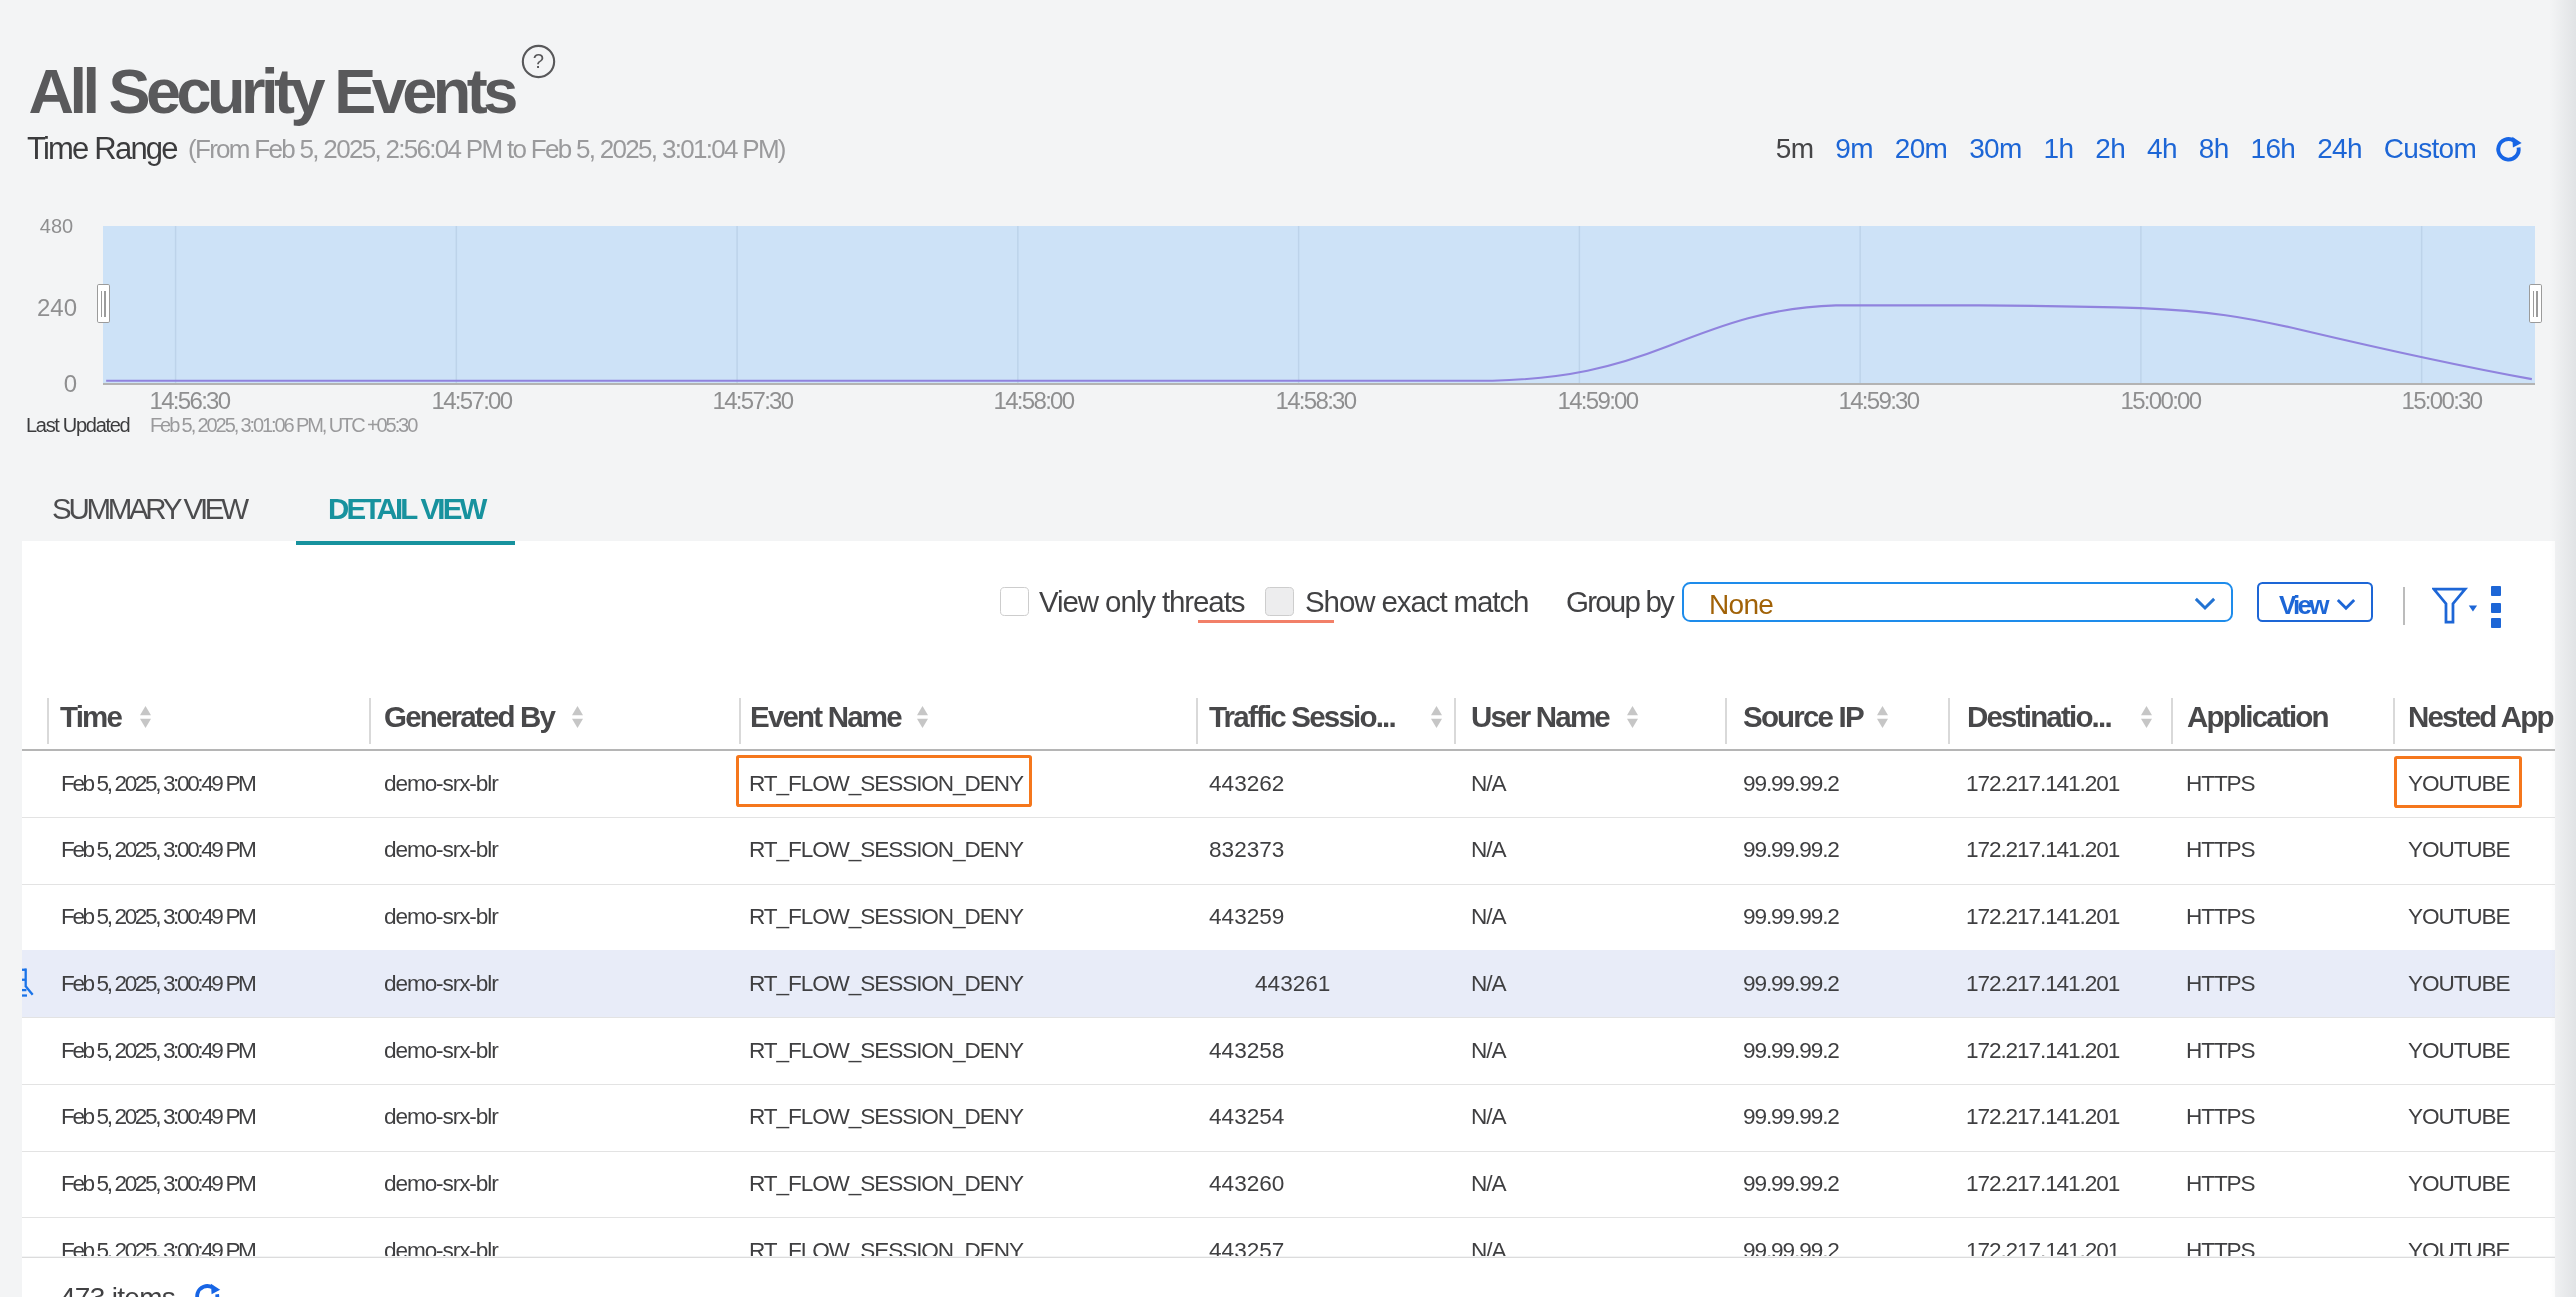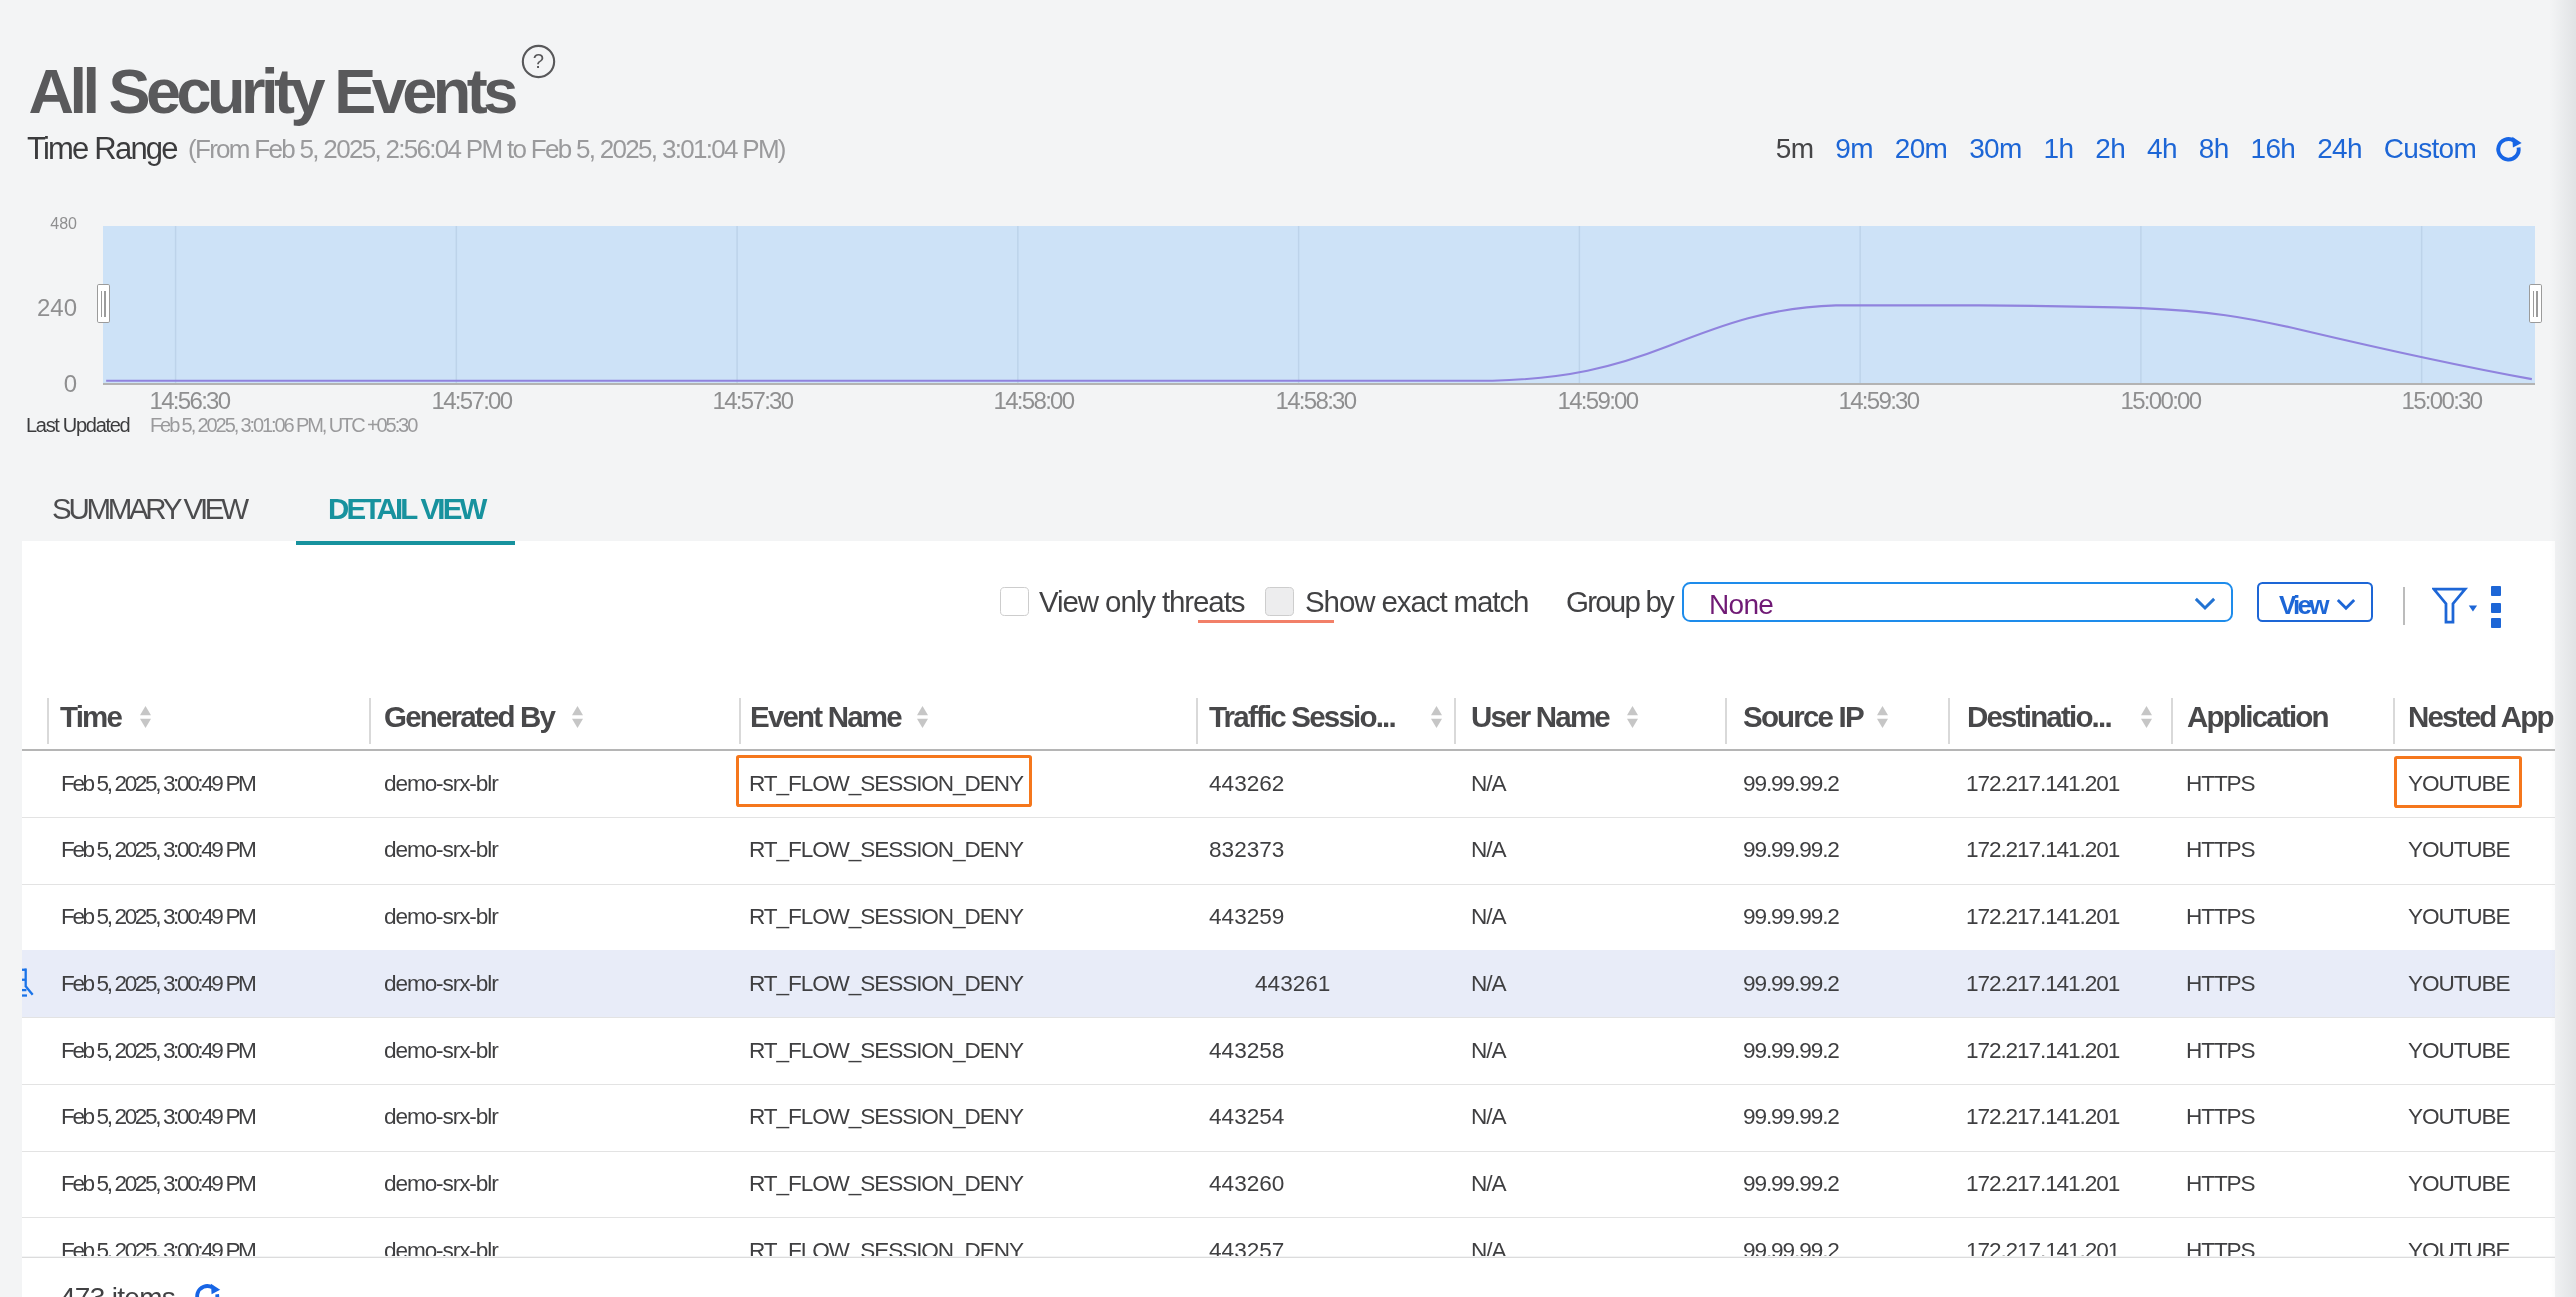--- a/index.html
+++ b/index.html
@@ -51,21 +51,21 @@
         <line x1="1910.4" y1="0" x2="1910.4" y2="171"></line>
         <line x1="2216.2" y1="0" x2="2216.2" y2="171"></line>
         <line x1="2522" y1="0" x2="2522" y2="171"></line>
       </g>
       <path d="M 0 168.5 H 1510 C 1590 166.5 1642 154 1701 131 C 1762 107 1812 88.5 1884 86.5 H 2040 C 2120 87 2170 88 2216 89.5 C 2290 92.5 2330 99 2390 113 C 2460 129.5 2560 152 2642 166.8" fill="none" stroke="#9083de" stroke-width="2.3"></path>
     </svg>
   </div>
 
   <div class="abs" style="left:103px; top:383px; width:2432px; height:1.8px; background:#b3b3b3;"></div>
 
-  <div class="abs" style="left:0px; top:215px; width:77px; text-align:right; font-size:16px; color:#8f8f90;padding-left:36px;">480</div>
+  <div class="abs" style="left:0px; top:215px; width:77px; text-align:center; font-size:20px; color:#8f8f90;padding-left:36px;">480</div>
   <div class="abs" style="left:0px; top:294px; width:77px; text-align:right; font-size:24px; color:#8f8f90;">240</div>
   <div class="abs" style="left:0px; top:370px; width:77px; text-align:right; font-size:24px; color:#8f8f90;">0</div>
 
   <div class="abs xlab" style="left:116px; top:387px;">14:56:30</div>
   <div class="abs xlab" style="left:398px; top:387px;">14:57:00</div>
   <div class="abs xlab" style="left:679px; top:387px;">14:57:30</div>
   <div class="abs xlab" style="left:960px; top:387px;">14:58:00</div>
   <div class="abs xlab" style="left:1242px; top:387px;">14:58:30</div>
   <div class="abs xlab" style="left:1524px; top:387px;">14:59:00</div>
   <div class="abs xlab" style="left:1805px; top:387px;">14:59:30</div>
@@ -94,21 +94,21 @@
   <div class="abs cb" style="left:1000px; top:587px;"></div>
   <div class="abs" style="left:1039px; top:585px; font-size:29.5px; color:#414143; letter-spacing:-1.1px;">View only threats</div>
   <div class="abs cb" style="left:1265px; top:587px; background:#ededee;"></div>
   <div class="abs" style="left:1305px; top:585px; font-size:29.5px; color:#414143; letter-spacing:-1.1px;">Show exact match</div>
   <style>.cb{width:28.5px;height:28.5px;background:#fff;border:1.8px solid #cdcdcd;border-radius:4.6px;}</style>
   <div class="abs" style="left:1198px; top:620px; width:136px; height:3.2px; background:#f28068;"></div>
 
   <div class="abs" style="left:1566px; top:585px; font-size:29.5px; color:#414143; letter-spacing:-1.8px;">Group by</div>
 
   <div class="abs" style="left:1682px; top:582px; width:551px; height:40px; border:2.6px solid #1e8ceb; border-radius:8.3px; background:#fff;"></div>
-  <div class="abs" style="left:1709px; top:589px; font-size:28px; color:#701a75; letter-spacing:-0.7px;">None</div>
+  <div class="abs" style="left:1709px; top:589px; font-size:28px; color:#a16207; letter-spacing:-0.7px;">None</div>
   <svg class="abs" style="left:2194px; top:597px;" width="22" height="14.7" viewBox="0 0 24 16">
       <path d="M2 2 L12 12 L22 2" fill="none" stroke="#2273d2" stroke-width="3.2"></path>
     </svg>
 
   <div class="abs" style="left:2257px; top:582px; width:116px; height:40px; border:2.8px solid #1d66d6; border-radius:5.5px; background:#fff;"></div>
   <div class="abs" style="left:2279px; top:590px; font-size:26px; font-weight:bold; color:#1d66d6; letter-spacing:-2.8px;">View</div>
   <svg class="abs" style="left:2336px; top:598px;" width="20" height="14" viewBox="0 0 22 15">
       <path d="M2 2 L11 11 L20 2" fill="none" stroke="#1d66d6" stroke-width="3.2"></path>
     </svg>
 

